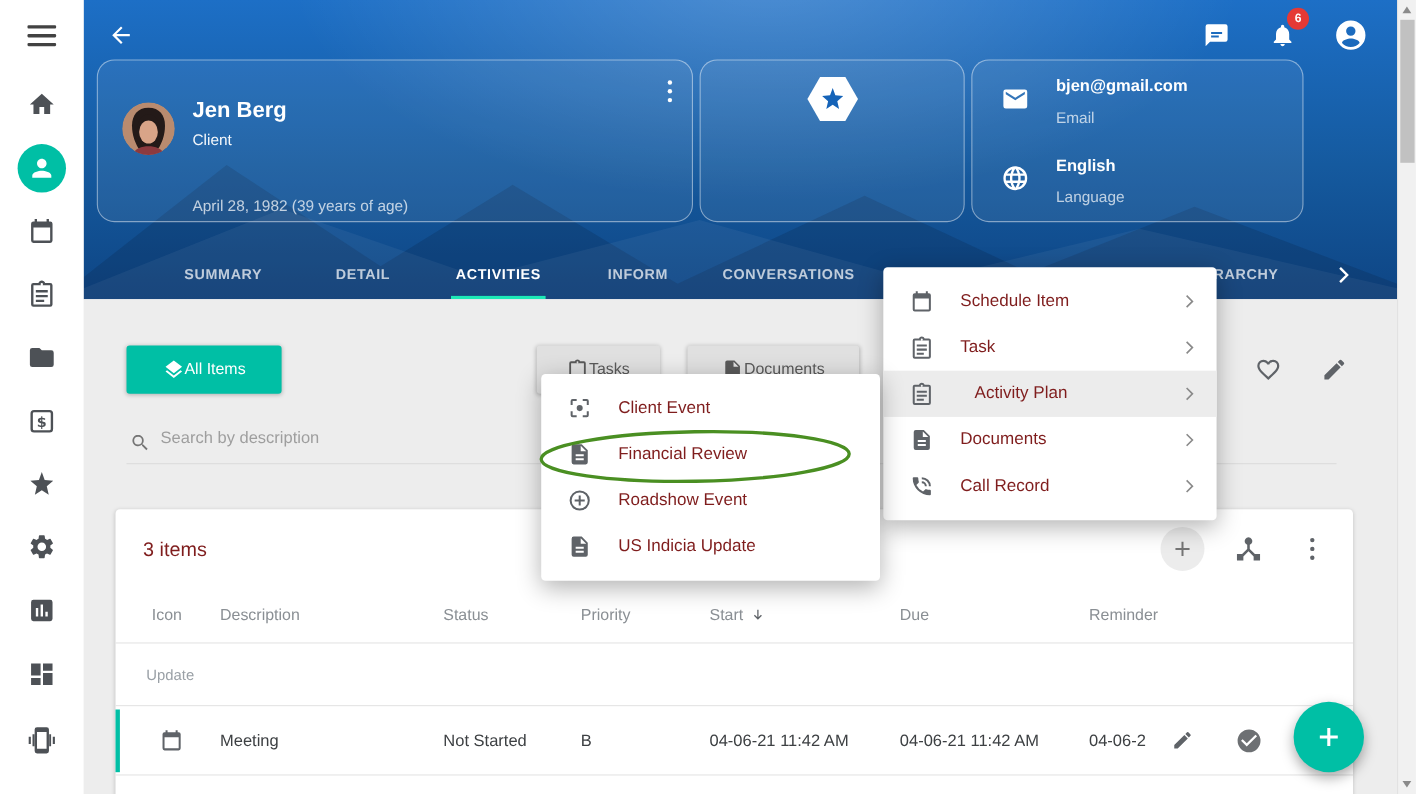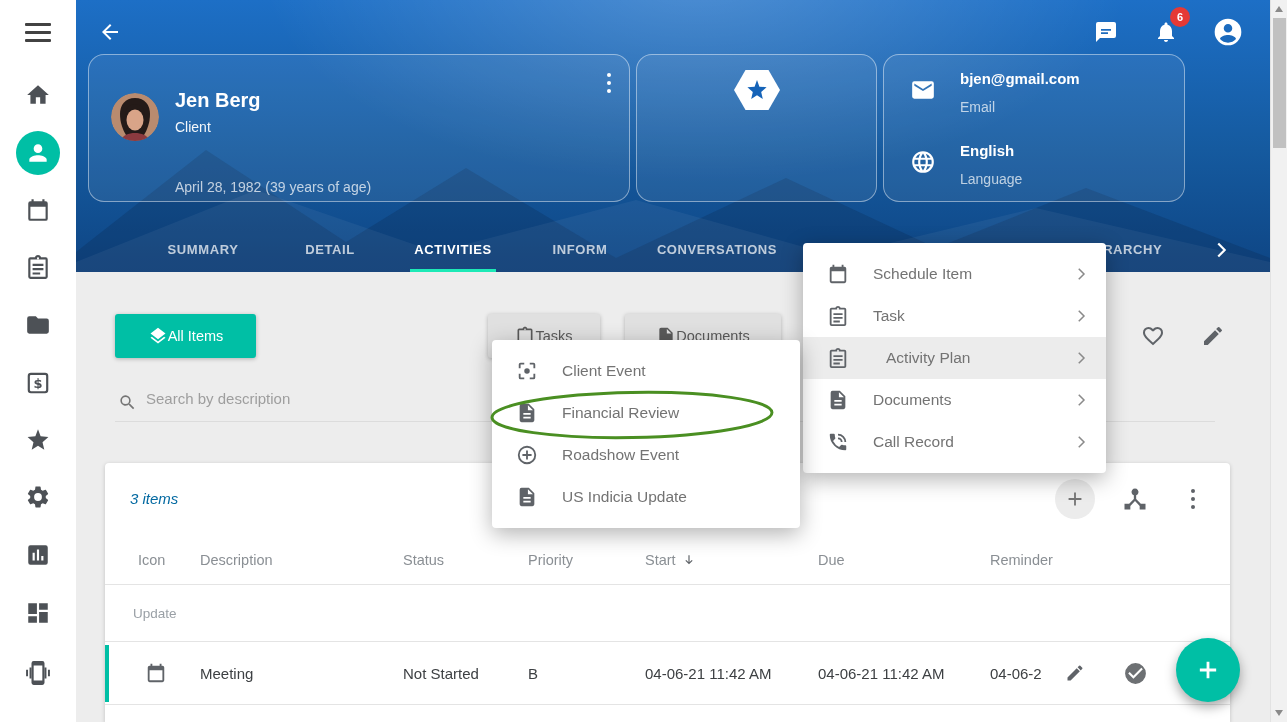--- a/index.html
+++ b/index.html
@@ -82,21 +82,21 @@
 
   .search-ic { position:absolute; left:42px; top:121px; width:19px; height:19px; color:#757575; }
   .search-input { position:absolute; left:70px; top:110px; width:330px; height:32px; border:none; background:transparent;
                   font-size:15px; color:#424242; outline:none; font-family:inherit; }
   .search-input::placeholder { color:#9e9e9e; }
   .search-line { position:absolute; left:39px; top:149px; width:1100px; height:1px; background:#dcdcdc; }
 
   .list-card { position:absolute; left:29px; top:191px; width:1125px; height:260px; background:#fff;
                border-radius:4px 4px 0 0; box-shadow:0 1px 4px rgba(0,0,0,.18); }
   .lc-header { position:relative; height:72px; }
-  .lc-count { position:absolute; left:25px; line-height:72px; font-size:15px; color:#0369a1;font-style:italic; }
+  .lc-count { position:absolute; left:25px; line-height:72px; font-size:18px; color:#7f1d1d; }
   .plus-circle { position:absolute; left:950px; top:16px; width:40px; height:40px; border-radius:50%; background:#ececec;
                  color:#757575; display:flex; align-items:center; justify-content:center; cursor:pointer; }
   .hier-ic { position:absolute; left:1016px; top:22px; width:28px; height:28px; color:#5f6368; cursor:pointer; }
   .lc-dots { position:absolute; left:1086px; top:26px; color:#5f6368; cursor:pointer; }
 
   .thead { position:relative; height:50px; border-bottom:1px solid #e4e4e4; font-size:14.5px; color:#8a8f94; }
   .tcell { position:absolute; top:0; line-height:50px; white-space:nowrap; }
   .sort-ic { display:inline-block; width:14px; height:14px; vertical-align:-2px; margin-left:6px; color:#5f6368; }
 
   .tgroup { position:relative; height:57px; border-bottom:1px solid #e4e4e4; }
@@ -113,21 +113,21 @@
          box-shadow:0 5px 12px rgba(0,0,0,.35); display:flex; align-items:center; justify-content:center;
          color:#fff; z-index:30; cursor:pointer; }
 
   
   .popup { position:absolute; background:#fff; border-radius:4px; box-shadow:0 6px 22px rgba(0,0,0,.30); padding:10px 0; z-index:50; }
   .menu-main { left:803px; top:243px; width:303px; }
   .menu-sub { left:492px; top:340px; width:308px; z-index:51; }
   .mitem { position:relative; height:42px; display:flex; align-items:center; cursor:pointer; }
   .mitem.hl { background:#ececec;gap:13px; }
   .mitem .mic { width:22px; height:22px; color:#5f6368; margin-left:24px; flex:none; }
-  .mitem .mlabel { margin-left:24px; font-size:15.5px; color:#737373; }
+  .mitem .mlabel { margin-left:24px; font-size:15.5px; color:#7f1d1d; }
   .mitem .mchev { margin-left:auto; margin-right:16px; width:18px; height:18px; color:#8a8a8a; flex:none; }
 
   .annotation { position:absolute; left:486px; top:389px; width:292px; height:52px; z-index:55; pointer-events:none;
                 transform:rotate(-1deg); }
 </style>
 </head>
 <body>
 
 <div class="app">
 

